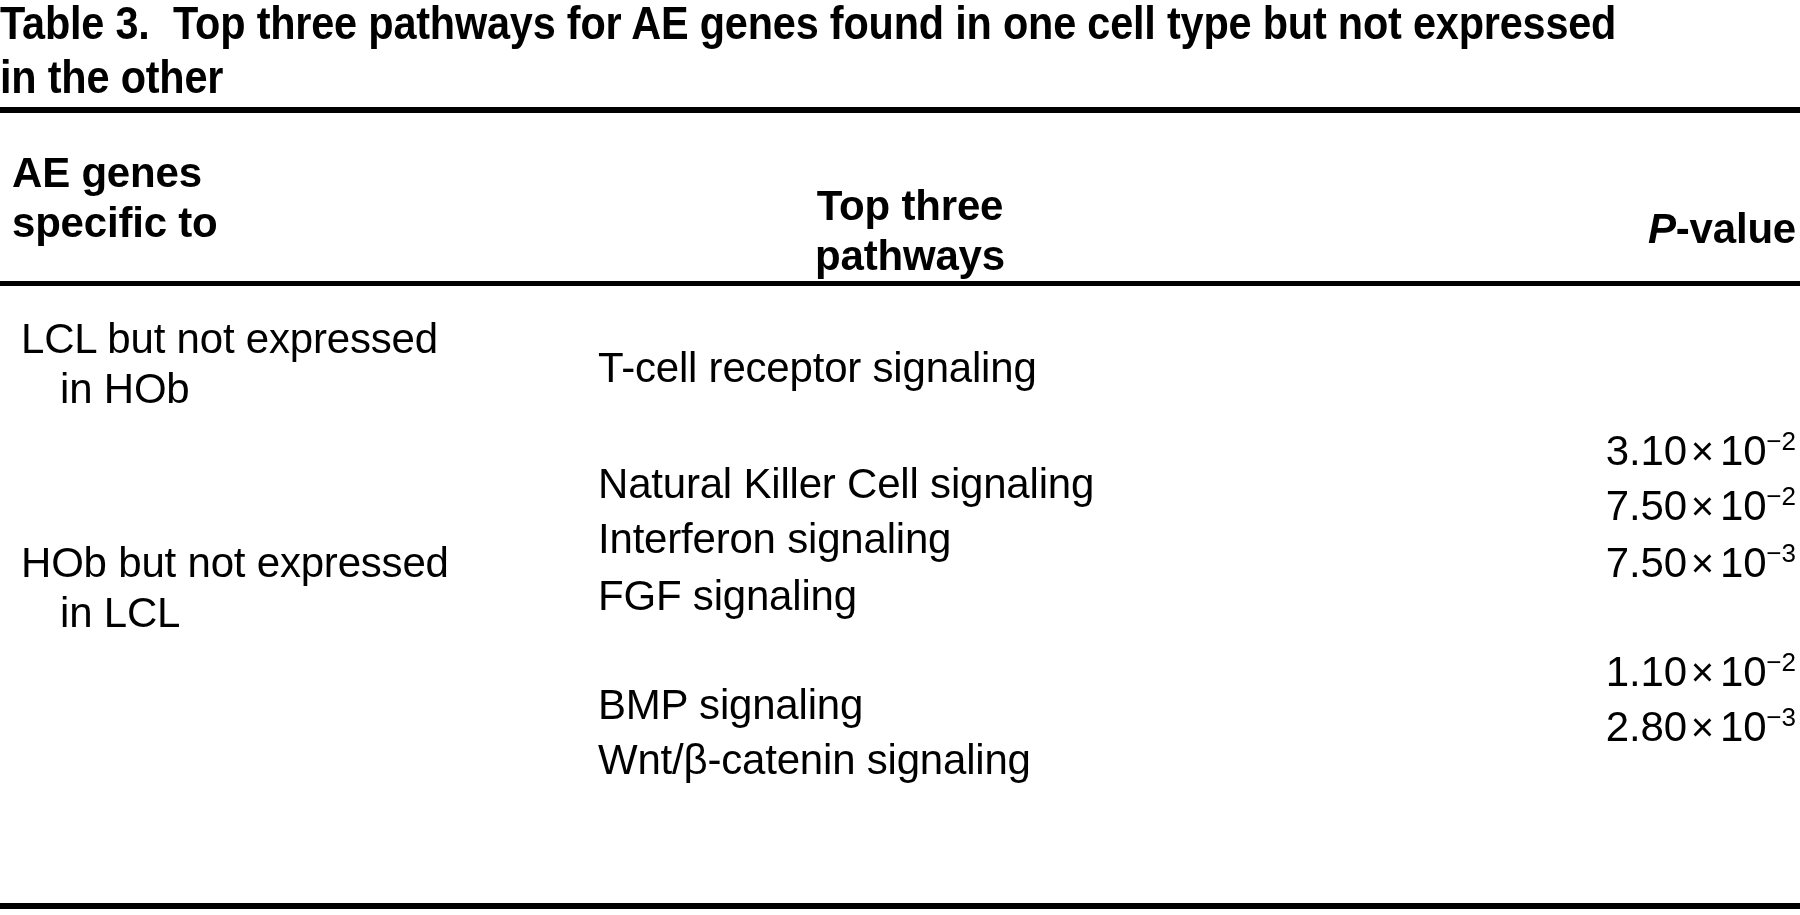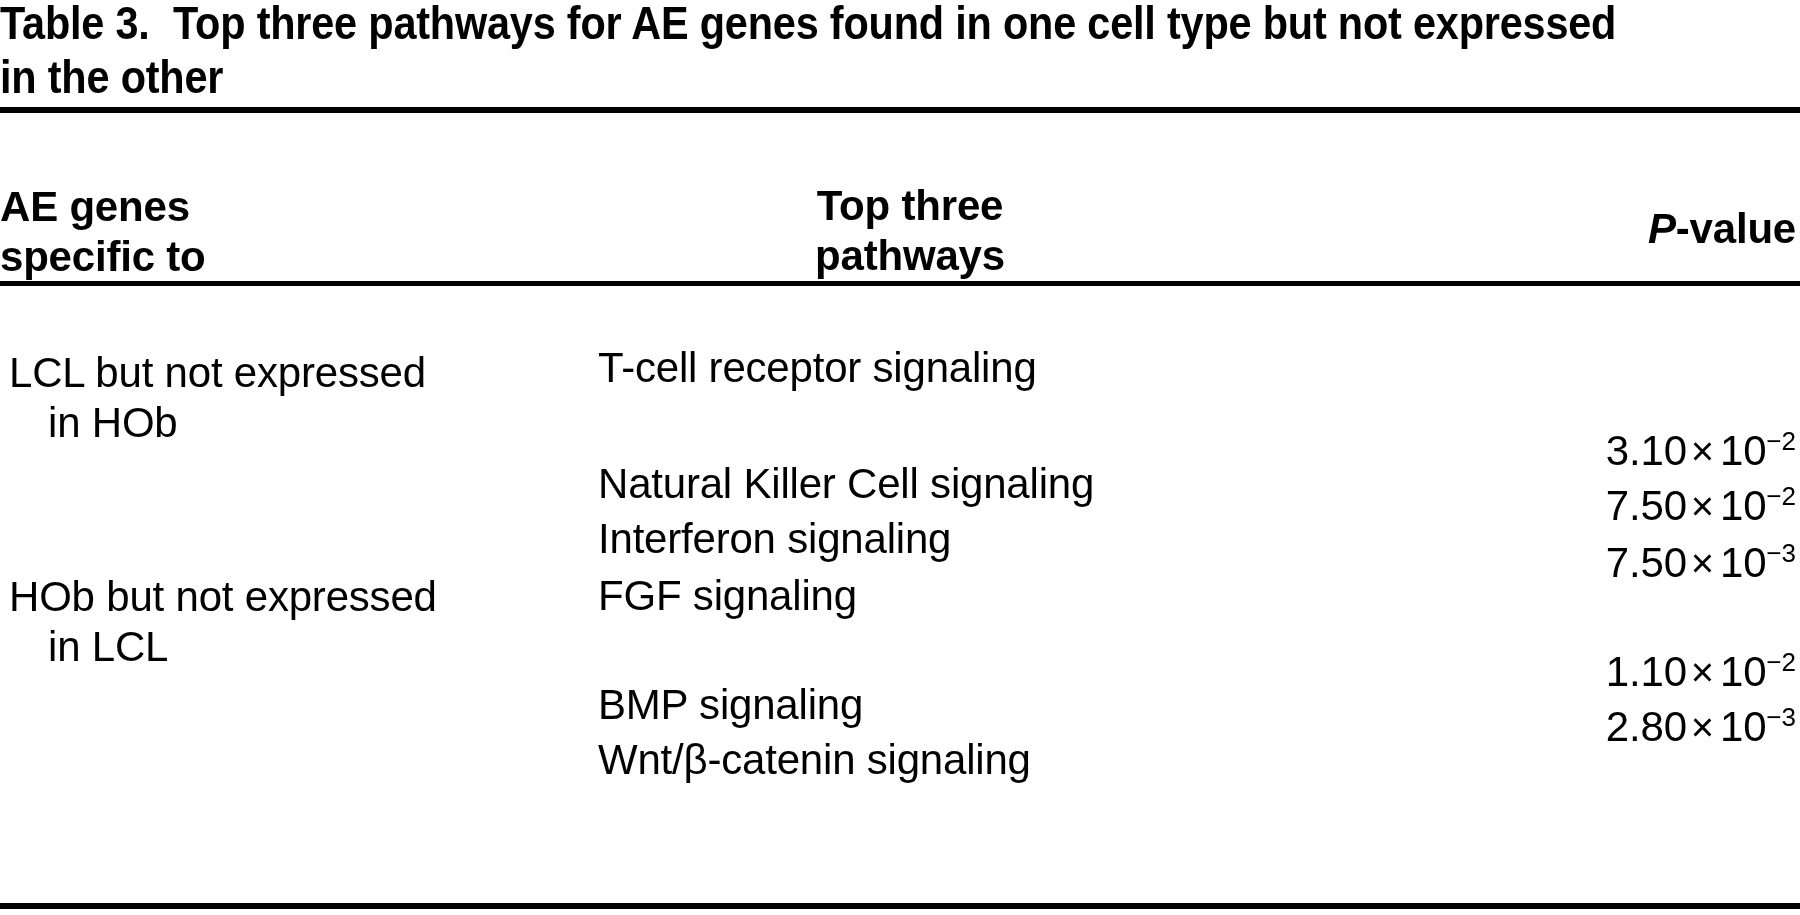--- a/index.html
+++ b/index.html
@@ -47,21 +47,21 @@
     position: absolute;
     left: 0px;
     width: 1800px;
     background: #000000;
   }
   .rule-top    { top: 107px; height: 6px; }
   .rule-mid    { top: 281px; height: 5px; }
   .rule-bottom { top: 903px; height: 6px; }
 
   
-  .col-left   { left: 0px;   width: 580px; margin-top: 34px; }
+  .col-left   { left: 12px;   width: 580px; }
   .col-mid    { left: 580px; width: 660px; margin-top: 33px; }
   .col-right  { left: 1240px; width: 560px; }
 
   
   .hdr {
     position: absolute;
     font-weight: bold;
     font-size: 42px;
     line-height: 50px;
     letter-spacing: -0.2px;

